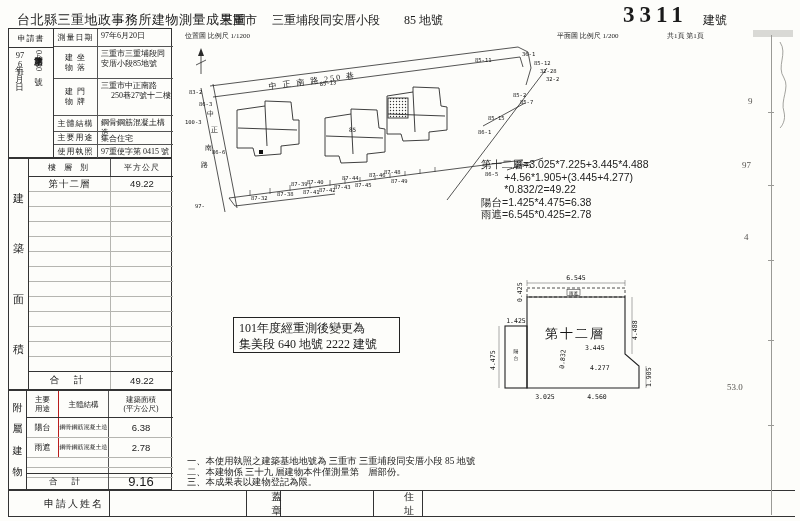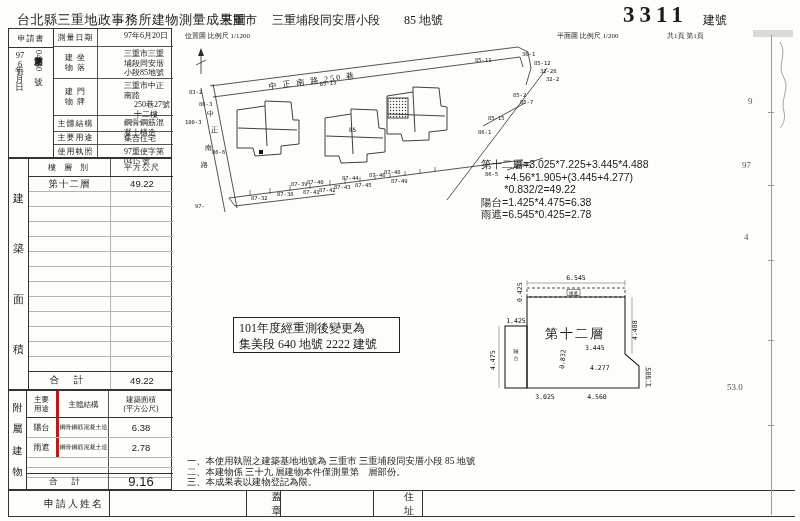--- a/index.html
+++ b/index.html
@@ -18,21 +18,21 @@
   
   .info-table{left:8px;top:28px;width:164px;height:130px;border:1px solid #333;box-sizing:border-box;}
   .it-colA{position:absolute;left:0;top:0;width:45px;height:100%;border-right:1px solid #333;box-sizing:border-box;}
   .it-app{height:18px;border-bottom:1px solid #333;display:flex;align-items:center;justify-content:center;
           font-size:8px;letter-spacing:1px;}
   .vtext{writing-mode:vertical-rl;text-orientation:mixed;}
   .it-date{position:absolute;left:5px;top:22px;font-size:8.5px;line-height:12px;}
   .it-fileno{position:absolute;left:24px;top:21px;font-size:8.5px;line-height:12px;}
   .tcu{text-combine-upright:all;}
   .it-rows{position:absolute;left:45px;top:0;width:119px;height:100%;}
-  .it-row{display:flex;border-bottom:1px solid #555;box-sizing:border-box;gap:23px;}
+  .it-row{display:flex;border-bottom:1px solid #555;box-sizing:border-box;}
   .it-row:last-child{border-bottom:none;}
   .it-label{width:44px;border-right:1px solid #555;box-sizing:border-box;display:flex;flex-direction:column;
             justify-content:center;align-items:center;font-size:8px;line-height:10px;letter-spacing:1px;}
   .it-value{flex:1;padding:2px 2px 0 3px;font-size:8px;line-height:9.5px;}
   .it-value .v2{padding-left:10px;}
 
   
   .area-table{left:8px;top:158px;width:164px;height:232px;border:1px solid #333;box-sizing:border-box;}
   .side-strip{position:absolute;left:0;top:0;width:20px;height:100%;border-right:1px solid #333;box-sizing:border-box;
               display:flex;flex-direction:column;justify-content:space-around;align-items:center;
@@ -49,21 +49,21 @@
   .at-total{display:flex;height:18px;border-top:1px solid #333;box-sizing:border-box;position:absolute;bottom:0;width:100%;}
   .at-total .ar-floor{line-height:17px;letter-spacing:6px;}
   .at-total .ar-area{line-height:17px;}
 
   
   .annex-table{left:8px;top:390px;width:164px;height:100px;border:1px solid #333;box-sizing:border-box;}
   .an-strip{width:18px;font-size:10px;padding:6px 0;}
   .an-body{position:absolute;left:18px;top:0;width:146px;height:100%;}
   .an-head{display:flex;height:27px;border-bottom:1px solid #333;box-sizing:border-box;font-size:7.5px;text-align:center;}
   .an-head div{display:flex;flex-direction:column;justify-content:center;line-height:9px;}
-  .an-c1{width:32px;border-right:3px solid #b91c1c;box-sizing:border-box;}
+  .an-c1{width:32px;border-right:1px solid #b91c1c;box-sizing:border-box;}
   .an-c2{width:50px;border-right:1px solid #555;box-sizing:border-box;}
   .an-c3{flex:1;}
   .an-row{display:flex;height:20px;border-bottom:1px solid #b5b5b0;box-sizing:border-box;align-items:center;}
   .an-row .an-c1{font-size:8px;text-align:center;display:block;line-height:19px;}
   .an-row .an-c2{font-size:6px;text-align:center;display:block;line-height:19px;height:100%;}
   .an-row .an-c3{font-size:9.5px;text-align:center;}
   .an-empty{height:10px;}
   .an-total{position:absolute;bottom:0;width:100%;display:flex;height:16px;border-top:1px solid #333;box-sizing:border-box;}
   .an-total .lbl{width:82px;border-right:1px solid #555;box-sizing:border-box;text-align:center;font-size:8.5px;
                  line-height:15px;letter-spacing:6px;}

